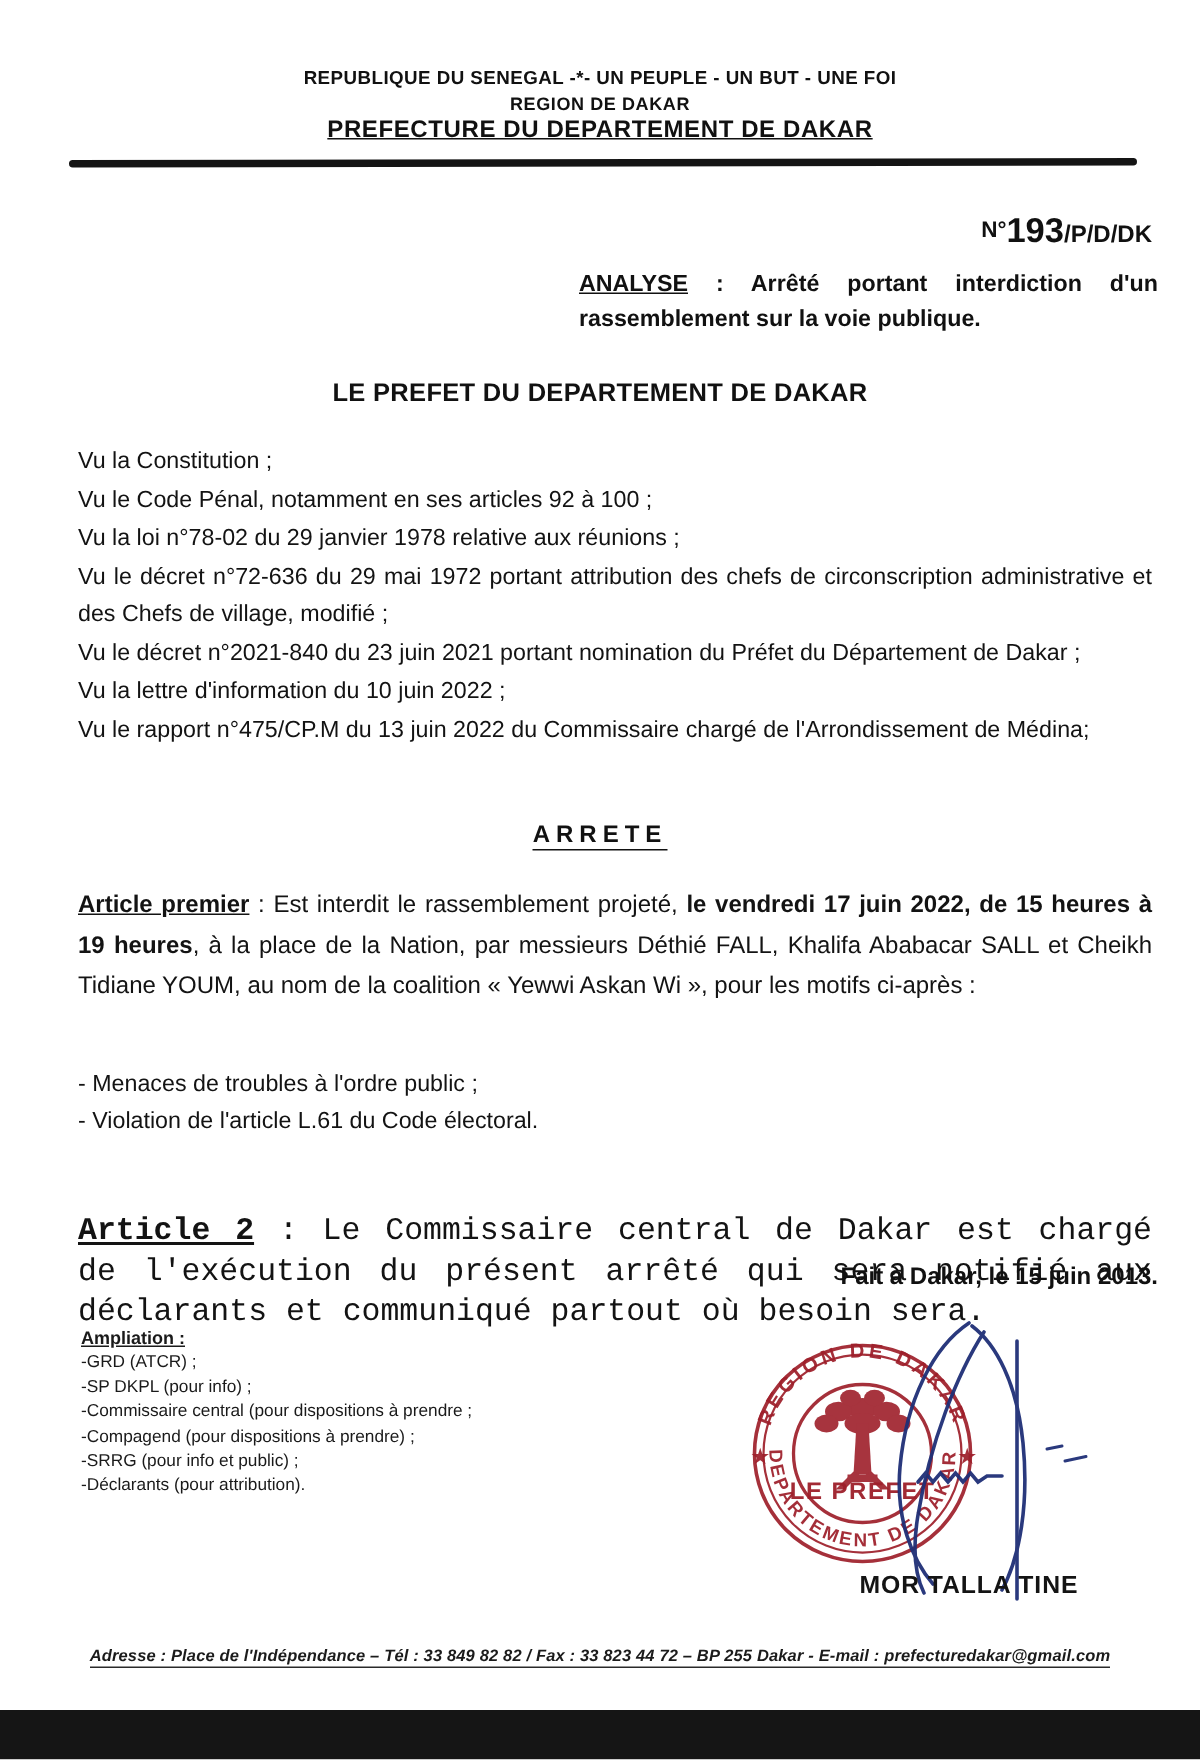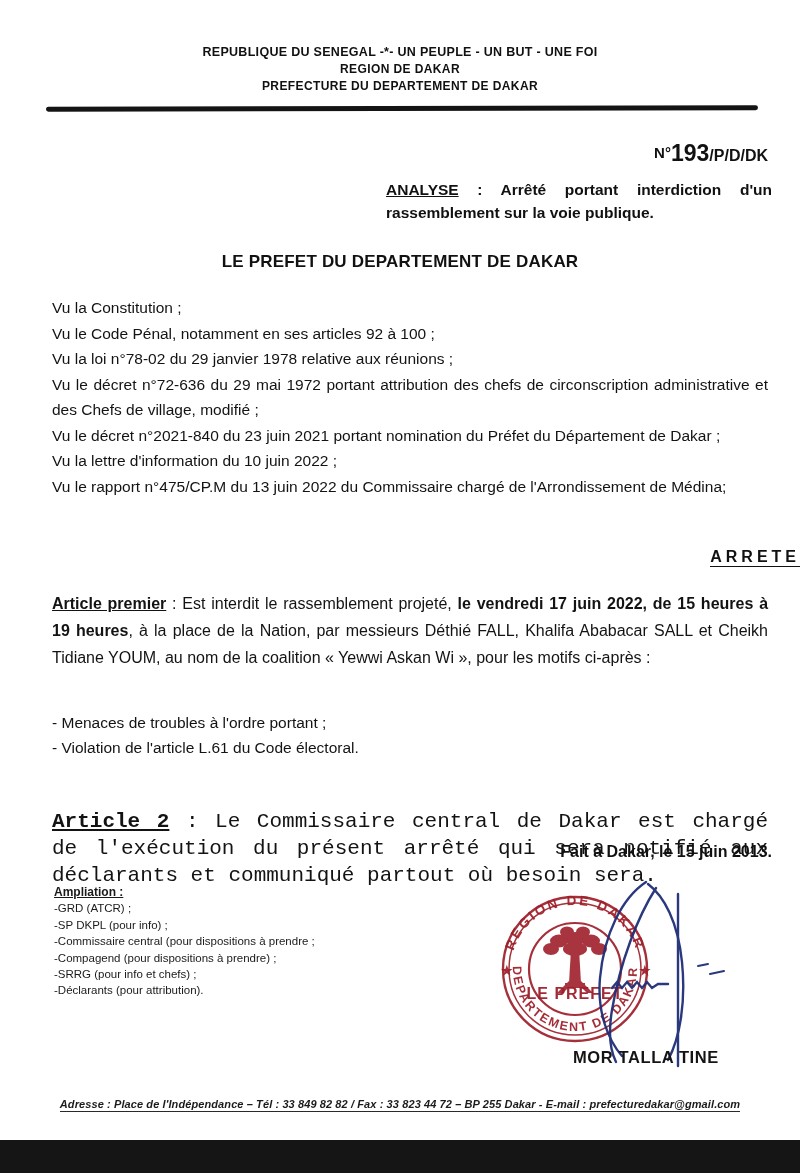--- a/index.html
+++ b/index.html
@@ -34,21 +34,21 @@
     width: 800px;
     text-align: center;
     font-weight: bold;
     font-size: 12.5px;
     letter-spacing: 0.4px;
     line-height: 17px;
     color: #111;
   }
   .header .l1 { letter-spacing: 0.3px; }
   .header .l2 { font-size: 12px; }
-  .header .l3 { font-size: 12px; }
+  .header .l3 { font-size: 16px; text-decoration: underline; }
 
   .rule {
     position: absolute;
     left: 46px;
     top: 106px;
     width: 712px;
     height: 5px;
     background: #141414;
     border-radius: 3px;
     transform: rotate(-0.12deg);
@@ -106,21 +106,21 @@
   }
   .vus p { margin: 0; }
   .vus p.j { text-align: justify; text-align-last: left; }
 
   
   .arrete {
     position: absolute;
     top: 548px;
     left: 0;
     width: 800px;
-    text-align: right;
+    text-align: center;
   }
   .arrete span {
     font-weight: bold;
     font-size: 16px;
     letter-spacing: 4px;
     border-bottom: 1.6px solid #111;
     padding-bottom: 1px;
     color: #111;
   }
 
@@ -284,37 +284,37 @@
 
   <div class="arrete">
     <span>ARRETE</span>
   </div>
 
   <div class="art1">
     <span class="lbl">Article premier</span><span> : </span><span>Est interdit le rassemblement projeté, </span><b>le vendredi 17 juin 2022, de 15 heures à 19 heures</b><span>, à la place de la Nation, par messieurs Déthié FALL, Khalifa Ababacar SALL et Cheikh Tidiane YOUM, au nom de la coalition « Yewwi Askan Wi », pour les motifs ci-après :</span>
   </div>
 
   <div class="motifs">
-    <div>- Menaces de troubles à l'ordre portant ;</div>
+    <div>- Menaces de troubles à l'ordre public ;</div>
     <div>- Violation de l'article L.61 du Code électoral.</div>
   </div>
 
   <div class="art2">
     <span class="lbl">Article 2</span><span> : </span><span>Le Commissaire central de Dakar est chargé de l'exécution du présent arrêté qui sera notifié aux déclarants et communiqué partout où besoin sera.</span>
   </div>
 
   <div class="fait">Fait à Dakar, le 15 juin 2013.</div>
 
   <div class="ampliation">
     <div class="amp-title">Ampliation :</div>
     <div>-GRD (ATCR) ;</div>
     <div>-SP DKPL (pour info) ;</div>
     <div>-Commissaire central (pour dispositions à prendre ;</div>
     <div>-Compagend (pour dispositions à prendre) ;</div>
-    <div>-SRRG (pour info et chefs) ;</div>
+    <div>-SRRG (pour info et public) ;</div>
     <div>-Déclarants (pour attribution).</div>
   </div>
 
   <div class="stamp">
     <svg viewBox="0 0 172 172" xmlns="http://www.w3.org/2000/svg">
       <defs>
         <path id="arcTop" d="M 22,86 A 64,64 0 0 1 150,86" fill="none"></path>
         <path id="arcBot" d="M 24,86 A 62,62 0 0 0 148,86" fill="none"></path>
       </defs>
       <g stroke="#9e1f2a" fill="none" opacity="0.92">

